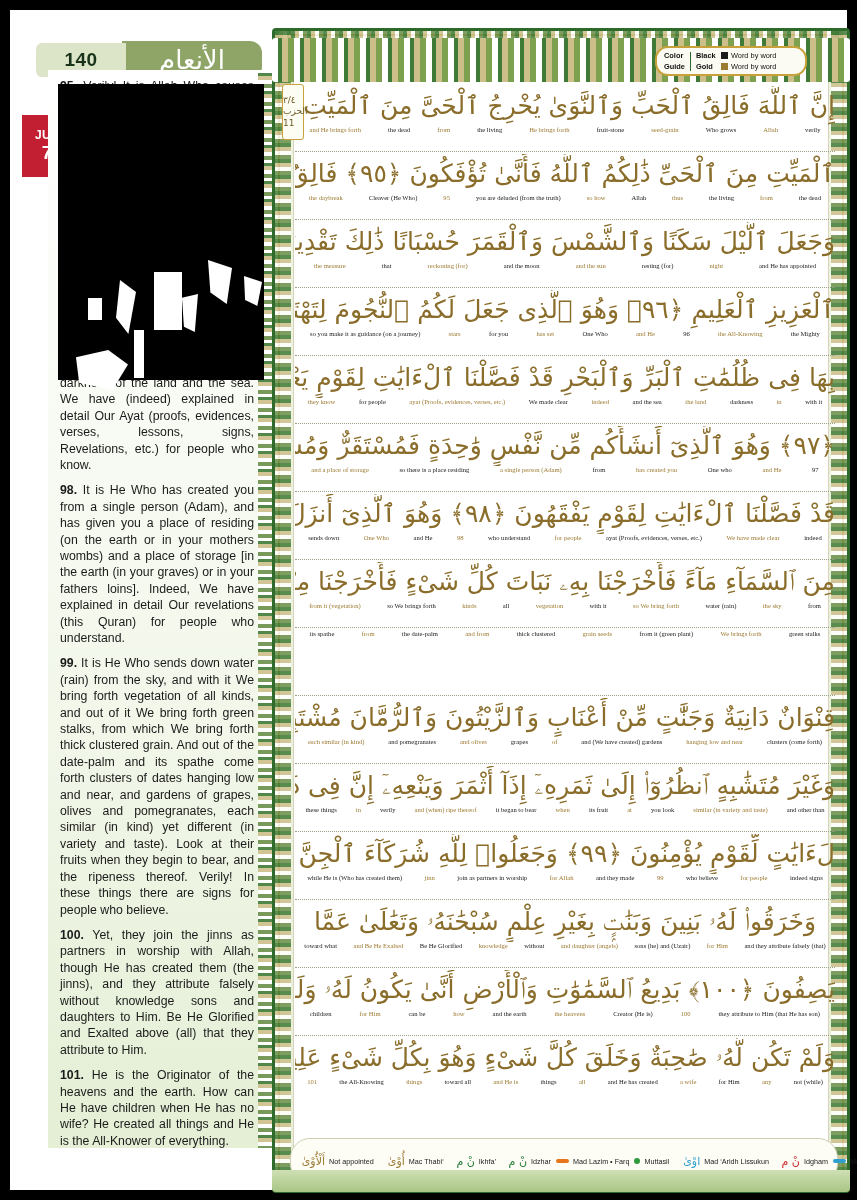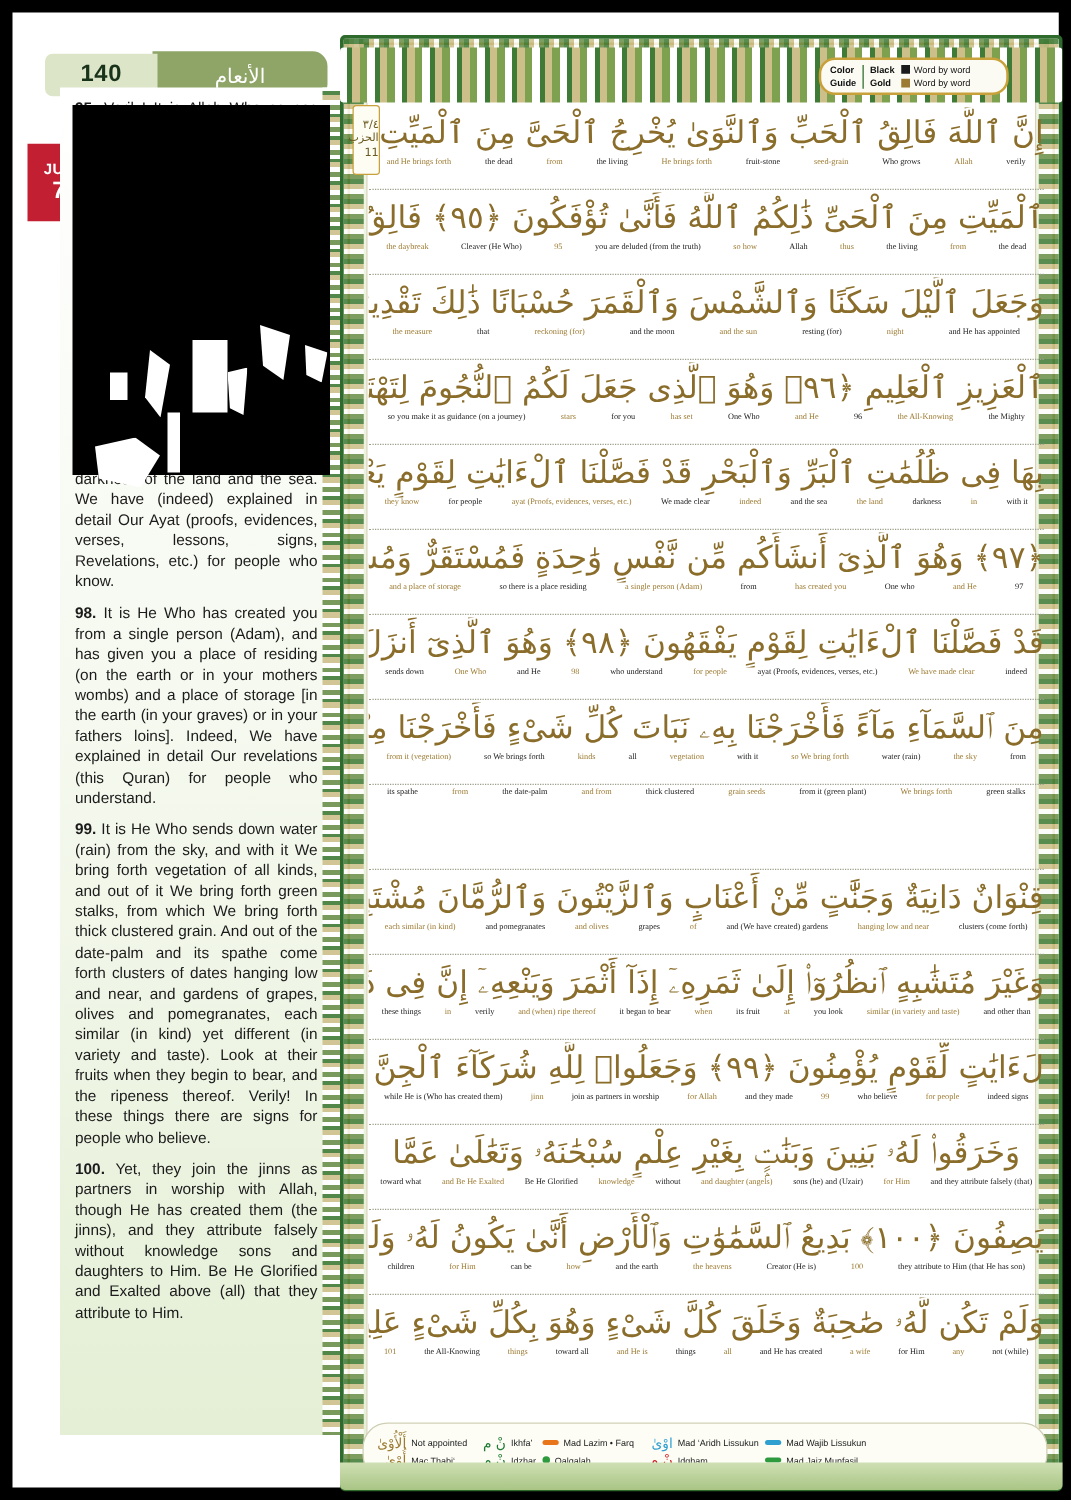--- a/index.html
+++ b/index.html
@@ -132,21 +132,21 @@
   .surah-tab{
     position:absolute;
     left:112px; top:31px;
     width:140px; height:38px;
     background:#8ea567;
     border-radius:0 12px 12px 0;
     display:flex; align-items:center; justify-content:center;
   }
   .surah-tab .ar{
     font-family:"DejaVu Sans", sans-serif;
-    font-size:16px; color:#ffffff; direction:rtl;
+    font-size:26px; color:#ffffff; direction:rtl;
   }
 
   
   .juz-badge{
     position:absolute;
     left:12px; top:105px;
     width:50px; height:62px;
     background:#c31f33;
     border-radius:0 10px 10px 0;
     color:#fff;
@@ -203,21 +203,21 @@
 
   
   .side-marker{
     position:absolute;
     left:272px; top:74px;
     width:22px; height:56px;
     background:#fdfdf4;
     border:1px solid #c8a13a;
     border-radius:3px;
     display:flex; flex-direction:column;
-    align-items:flex-end; justify-content:center;
+    align-items:flex-start; justify-content:center;
     font-family:"DejaVu Sans", sans-serif;
     font-size:9px; color:#6b5a22; line-height:1.25;
   }
 
   
   .rows{
     position:absolute;
     left:285px; top:74px;
     width:540px; bottom:84px;
   }
@@ -265,21 +265,21 @@
     background:#fdfdf6;
     border:1px solid #cfcfb5;
     border-radius:20px;
     display:flex;
     align-items:center;
     padding:3px 8px;
     gap:5px;
     font-size:7.2px;
     color:#1b1b1b;
   }
-  .lg-col{ display:flex; flex-direction:column; justify-content:center; gap:5px; }
+  .lg-col{ display:flex; flex-direction:row; justify-content:center; gap:5px; }
   .lg-item{ display:flex; align-items:center; gap:4px; white-space:nowrap; line-height:9px; }
   .lg-ar{
     font-family:"DejaVu Sans", sans-serif;
     font-size:11px;
     direction:rtl;
     min-width:26px;
     text-align:right;
   }
   .lg-ar.green{ color:#1f7a34; }
   .lg-ar.red{ color:#cc2222; }
@@ -357,20 +357,21 @@
       <span>11</span>
     </div>
 
     <div class="trans-col" id="translation-column">
         <p><span class="vnum">95.</span><span> Verily! It is Allah Who causes the seed grain and the fruit-stone (like date-stone, etc.) to split and sprout. He brings forth the living from the dead, and it is He Who brings forth the dead from the living. Such is Allah, then how are you deluded away from the truth?</span></p>
         <p><span class="vnum">96.</span><span> (He is the) Cleaver of the daybreak. He has appointed the night for resting, and the sun and the moon for reckoning. Such is the measuring of the All-Mighty, the All-Knowing.</span></p>
         <p><span class="vnum">97.</span><span> It is He Who has set the stars for you, so that you may guide your course with their help through the darkness of the land and the sea. We have (indeed) explained in detail Our Ayat (proofs, evidences, verses, lessons, signs, Revelations, etc.) for people who know.</span></p>
         <p><span class="vnum">98.</span><span> It is He Who has created you from a single person (Adam), and has given you a place of residing (on the earth or in your mothers wombs) and a place of storage [in the earth (in your graves) or in your fathers loins]. Indeed, We have explained in detail Our revelations (this Quran) for people who understand.</span></p>
         <p><span class="vnum">99.</span><span> It is He Who sends down water (rain) from the sky, and with it We bring forth vegetation of all kinds, and out of it We bring forth green stalks, from which We bring forth thick clustered grain. And out of the date-palm and its spathe come forth clusters of dates hanging low and near, and gardens of grapes, olives and pomegranates, each similar (in kind) yet different (in variety and taste). Look at their fruits when they begin to bear, and the ripeness thereof. Verily! In these things there are signs for people who believe.</span></p>
         <p><span class="vnum">100.</span><span> Yet, they join the jinns as partners in worship with Allah, though He has created them (the jinns), and they attribute falsely without knowledge sons and daughters to Him. Be He Glorified and Exalted above (all) that they attribute to Him.</span></p>
+        <p><span class="vnum">101.</span><span> He is the Originator of the heavens and the earth. How can He have children when He has no wife? He created all things and He is the All-Knower of everything.</span></p>
       </div>
     <div class="vine"></div>
 
     <div class="rows" id="ayah-rows">
         <div class="ayah-row" style="height: 68px;">
           <div class="ar-line">إِنَّ ٱللَّهَ فَالِقُ ٱلْحَبِّ وَٱلنَّوَىٰ يُخْرِجُ ٱلْحَىَّ مِنَ ٱلْمَيِّتِ وَمُخْرِجُ</div>
           <div class="gloss">
             <div class="gw">verily</div>
             <div class="gw gold">Allah</div>
             <div class="gw">Who grows</div>
@@ -606,21 +607,21 @@
             <span>Idzhar</span>
           </div>
         </div>
         <div class="lg-col">
           <div class="lg-item">
             <span class="dash orange"></span>
             <span>Mad Lazim • Farq</span>
           </div>
           <div class="lg-item">
             <span class="dot"></span>
-            <span>Qalqalah</span>
+            <span>Muttasil</span>
           </div>
         </div>
         <div class="lg-col">
           <div class="lg-item">
             <span class="lg-ar blue">اوْىٰ</span>
             <span>Mad ‘Aridh Lissukun</span>
           </div>
           <div class="lg-item">
             <span class="lg-ar red">نْ م</span>
             <span>Idgham</span>

